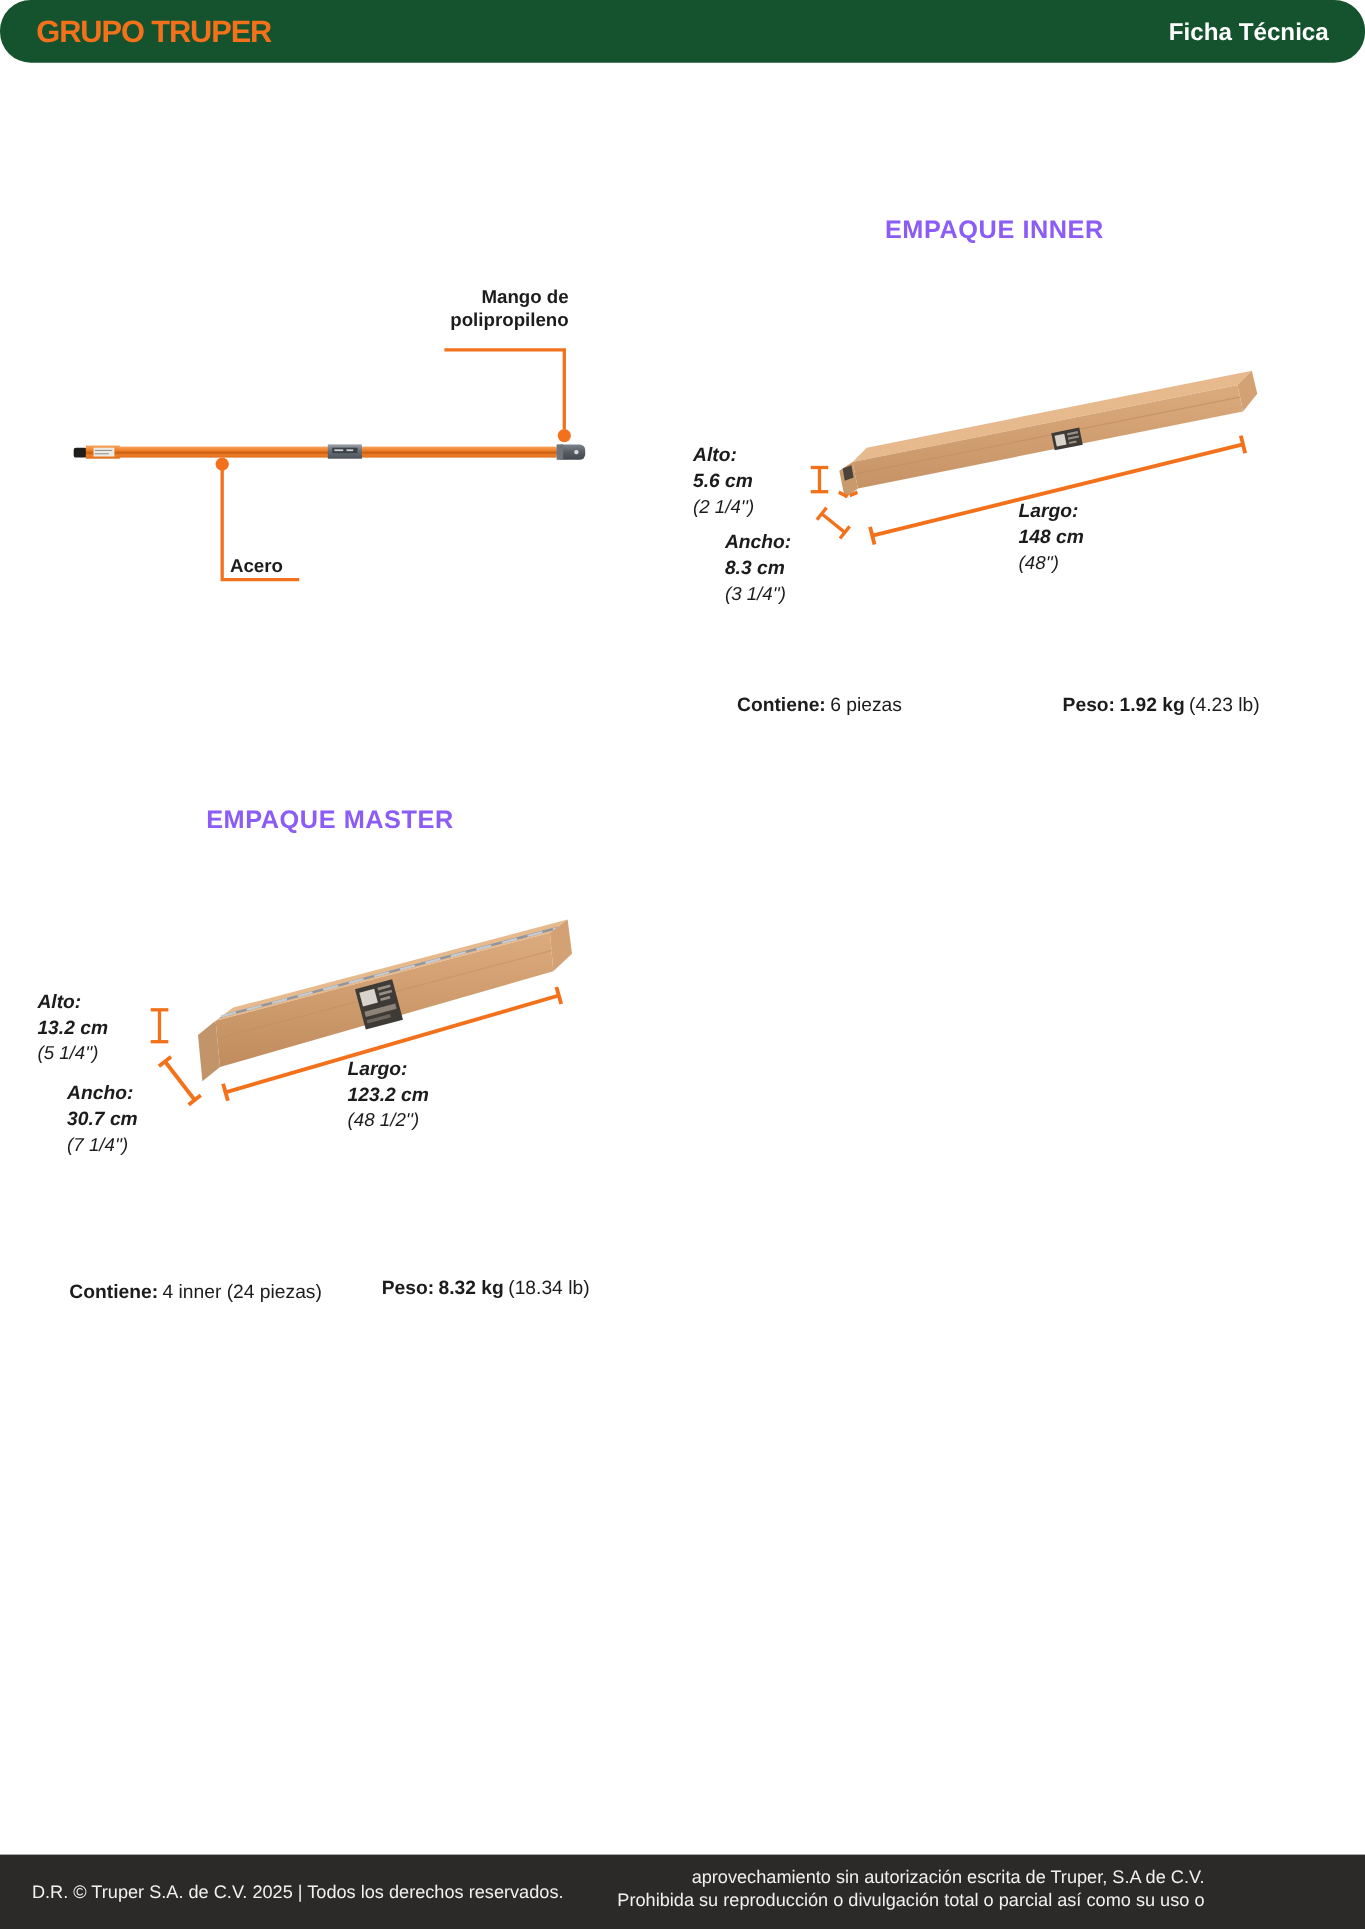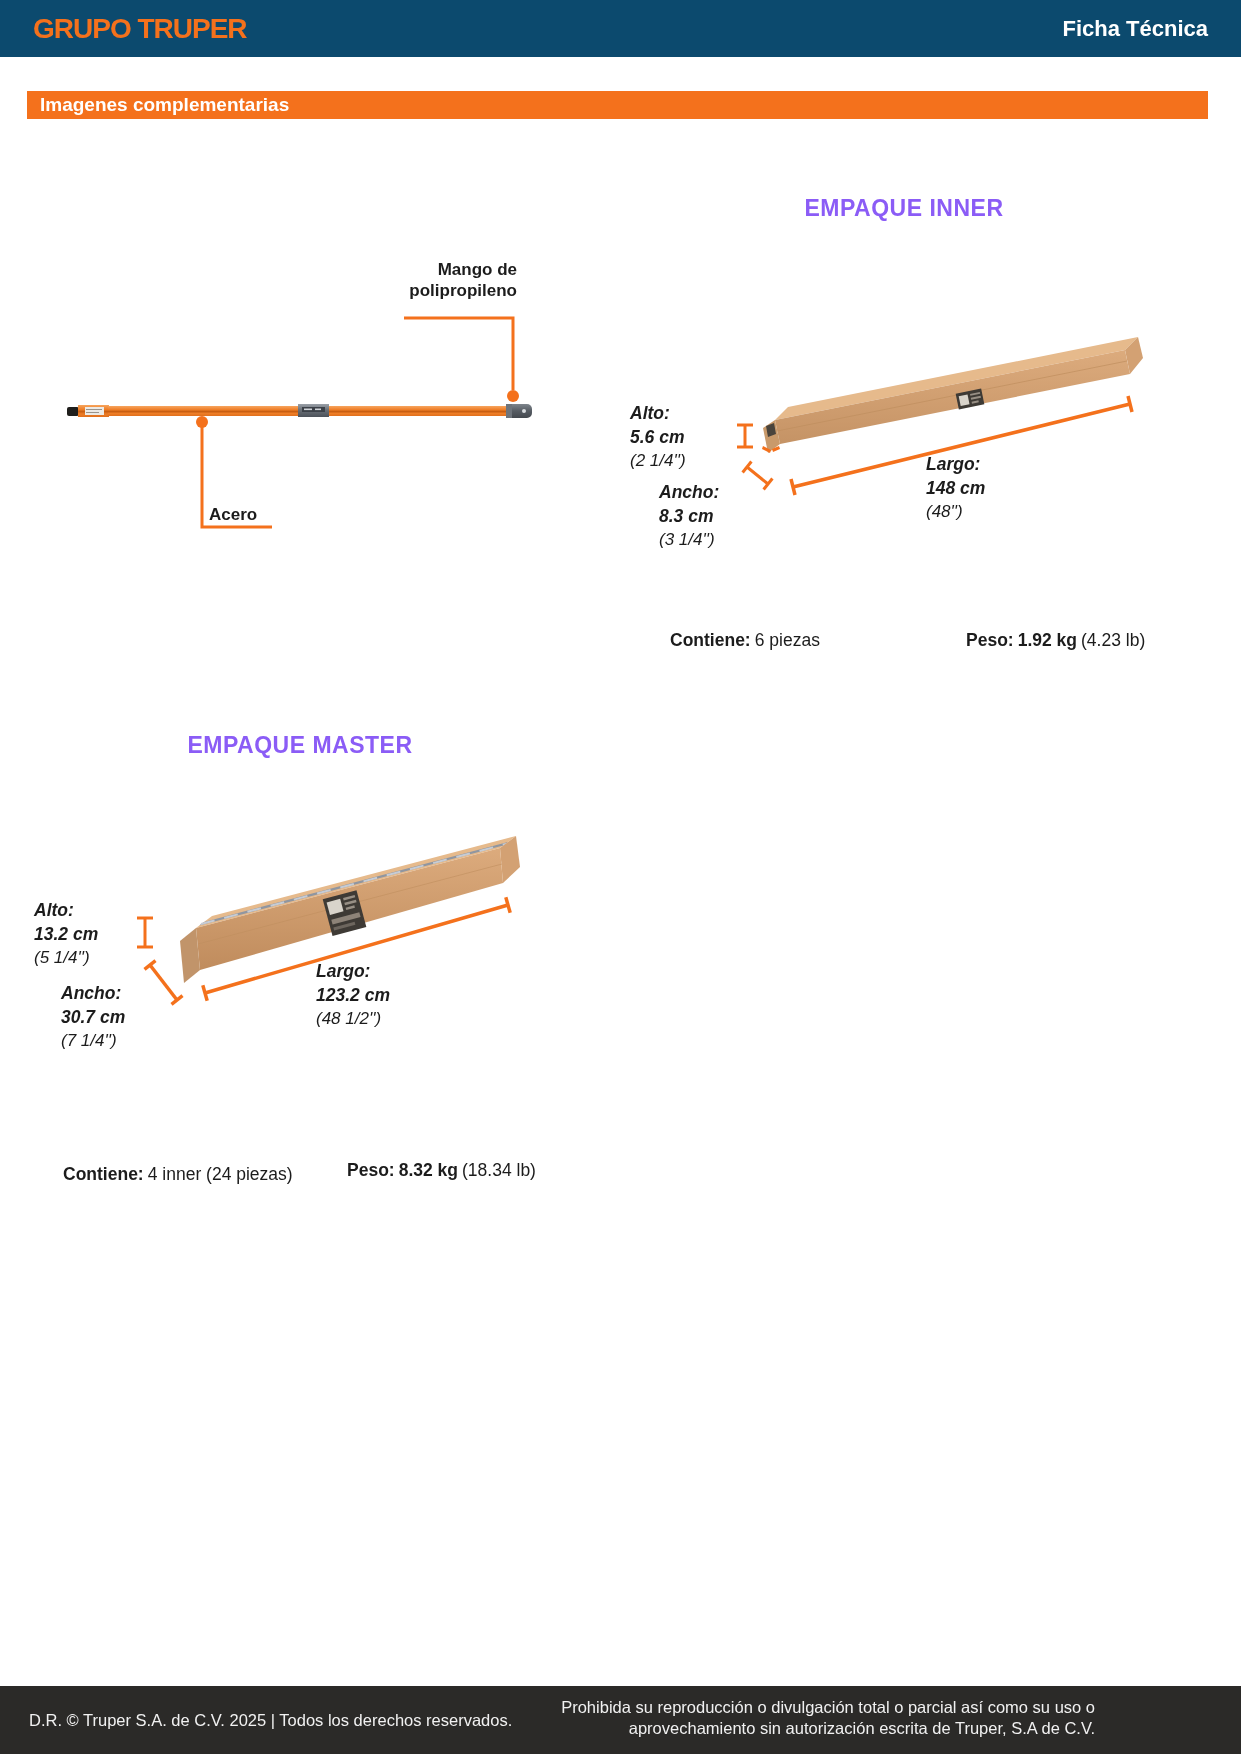--- a/index.html
+++ b/index.html
@@ -1,20 +1,20 @@
 <!DOCTYPE html>
 <html><head>
 <meta charset="utf-8">
 <style>
   html,body{margin:0;padding:0;background:#ffffff;}
   .page{position:relative;width:1241px;height:1754px;background:#ffffff;overflow:hidden;
         font-family:"Liberation Sans","DejaVu Sans",sans-serif;color:#1c1c1c;}
 
   
-  .topbar{position:absolute;left:0;top:0;width:1241px;height:57px;background:#0c4a6e;}
+  .topbar{position:absolute;left:0;top:0;width:1241px;height:57px;background:#14532d;border-radius:28px;}
   .logo{position:absolute;left:33px;top:0;line-height:57px;font-size:28px;font-weight:700;
         letter-spacing:-1px;color:#F4711C;}
   .doc-type{position:absolute;right:33px;top:0;line-height:57px;font-size:22px;font-weight:700;color:#ffffff;}
 
   
   .banner{position:absolute;left:27px;top:91px;width:1181px;height:28px;background:#F4711C;}
   .banner span{display:block;padding-left:13px;line-height:28px;font-size:19px;font-weight:700;color:#ffffff;}
 
   
   .ill{position:absolute;}
@@ -65,23 +65,20 @@
 </head>
 <body>
 
 <div class="page">
 
   <header class="topbar">
     <div class="logo">GRUPO TRUPER</div>
     <div class="doc-type">Ficha Técnica</div>
   </header>
 
-  <div class="banner">
-    <span>Imagenes complementarias</span>
-  </div>
 
   <svg class="ill pole-svg" viewBox="0 0 500 290">
     <defs>
       <linearGradient id="gPole" x1="0" y1="0" x2="0" y2="1">
         <stop offset="0" stop-color="#f7a55e"></stop>
           <stop offset="0.38" stop-color="#ee7d26"></stop>
         <stop offset="0.55" stop-color="#c85e12"></stop>
           <stop offset="0.75" stop-color="#ee7d26"></stop>
         <stop offset="1" stop-color="#df6f1d"></stop>
       </linearGradient>
@@ -248,18 +245,18 @@
   <div class="kv master-contiene">
     <span class="b">Contiene:</span><span>4 inner (24 piezas)</span>
   </div>
   <div class="kv master-peso">
     <span class="b">Peso:</span><span class="b">8.32 kg</span><span>(18.34 lb)</span>
   </div>
 
   <footer class="bottombar">
     <div class="foot-left">D.R. © Truper S.A. de C.V. 2025 | Todos los derechos reservados.</div>
     <div class="foot-right">
+      <span>aprovechamiento sin autorización escrita de Truper, S.A de C.V.</span>
       <span>Prohibida su reproducción o divulgación total o parcial así como su uso o</span>
-      <span>aprovechamiento sin autorización escrita de Truper, S.A de C.V.</span>
     </div>
   </footer>
 
 </div>
 
 </body></html>

